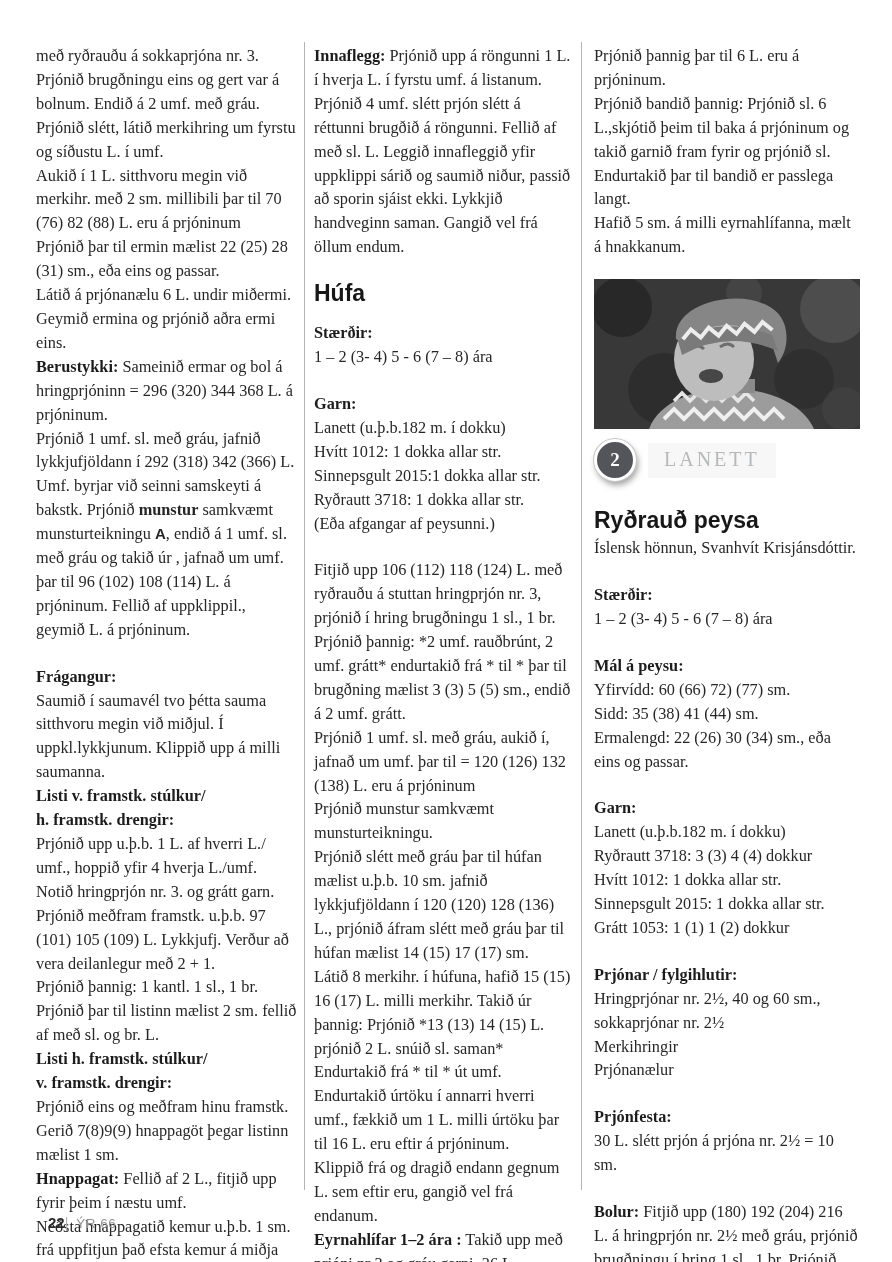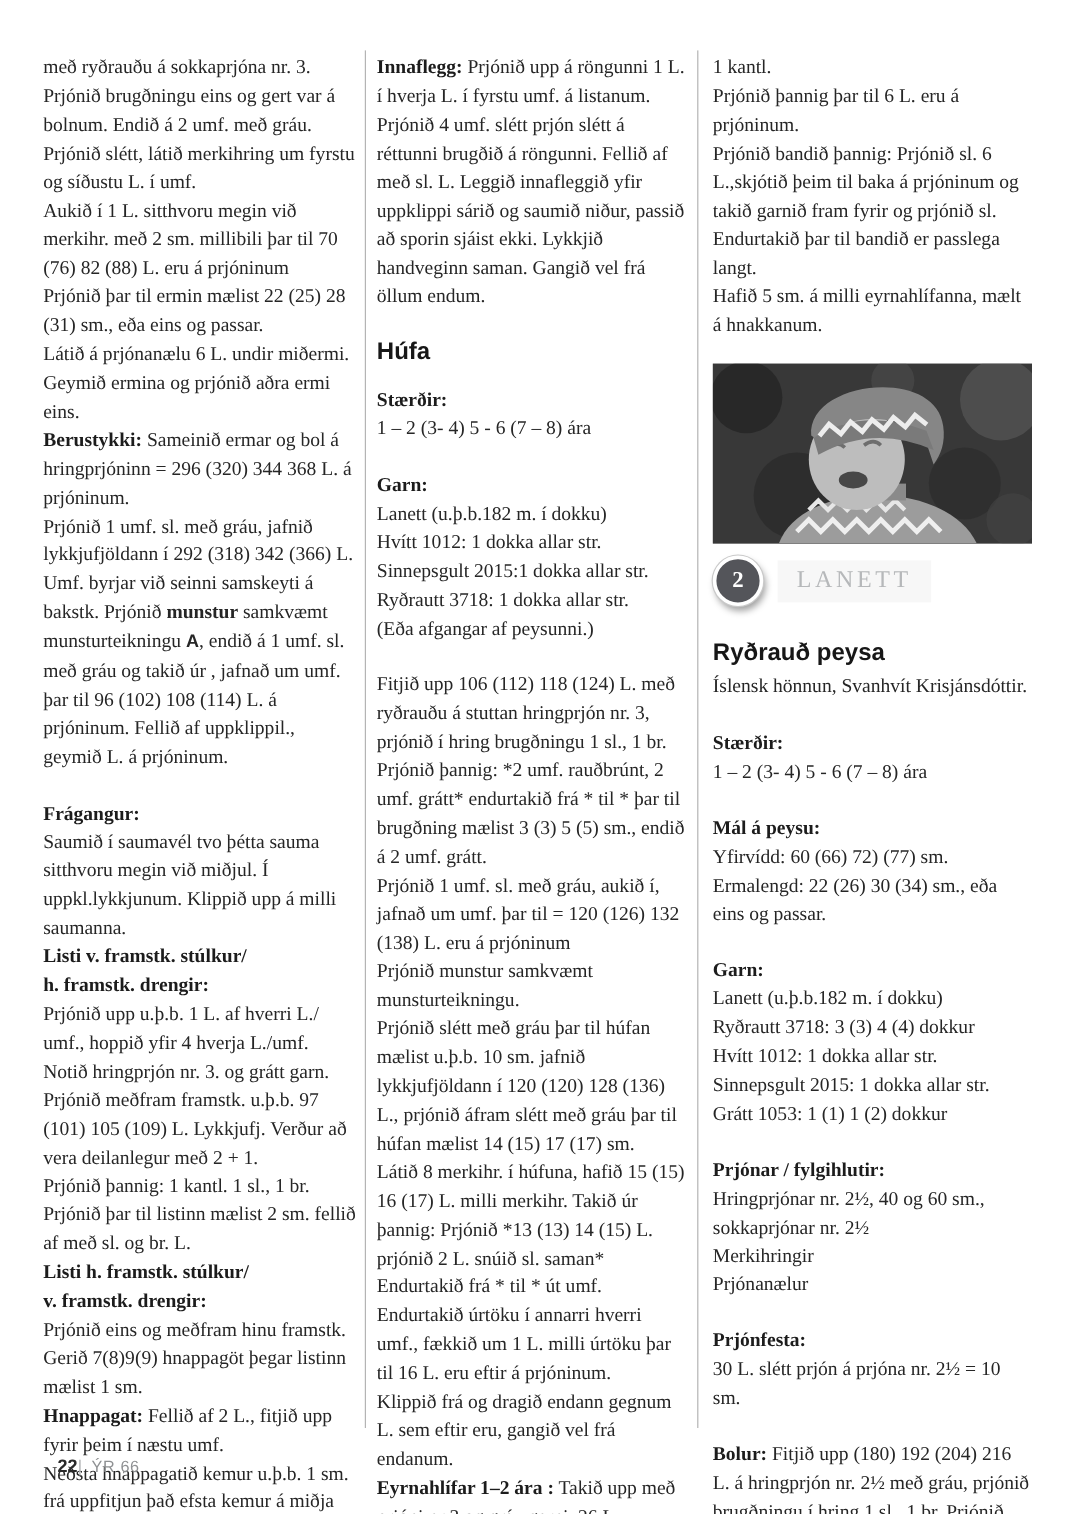--- a/index.html
+++ b/index.html
@@ -14,21 +14,21 @@
   .col3 { left:594px; width:266px; }
   .divider { position:absolute; top:42px; width:1px; height:1148px; background:#b4b4b4; }
   .d1 { left:304px; } .d2 { left:581px; }
   p.block { margin:0; }
   p.sp { margin-top:23px; }
   .head { font-weight:bold; white-space:pre-line; color:#1c1c1c; }
   b.label { font-weight:bold; color:#1c1c1c; }
   b.sans-b { font-family:"Liberation Sans", sans-serif; font-size:15px; }
   .h1 {
     font-family:"Liberation Sans", sans-serif; font-weight:bold; color:#171717;
-    font-size:20px; line-height:28px; margin:20px 0 14px 0;
+    font-size:23px; line-height:28px; margin:20px 0 14px 0;
   }
   .h1.peysa { margin:24px 0 2px 0; }
   .sub { margin:0; }
   .photo { margin-top:20px; width:266px; height:150px; overflow:hidden; background:#3a3a3a; }
   .badge-row { display:flex; align-items:center; gap:12px; margin-top:9px; height:44px; }
   .badge-circle {
     width:36px; height:36px; border-radius:50%; background:#54555a; color:#ffffff;
     display:flex; align-items:center; justify-content:center;
     font-size:19px; font-weight:bold; border:3px solid #ffffff;
     box-shadow:0 0 0 1px #c9c9c9, 2px 4px 6px rgba(0,0,0,.38);
@@ -91,21 +91,20 @@
     <p class="block">Prjónið munstur samkvæmt munsturteikningu.</p>
     <p class="block">Prjónið slétt með gráu þar til húfan mælist u.þ.b. 10 sm. jafnið lykkjufjöldann í 120 (120) 128 (136) L., prjónið áfram slétt með gráu þar til húfan mælist 14 (15) 17 (17) sm.</p>
     <p class="block">Látið 8 merkihr. í húfuna, hafið 15 (15) 16 (17) L. milli merkihr. Takið úr þannig: Prjónið *13 (13) 14 (15) L. prjónið 2 L. snúið sl. saman* Endurtakið frá * til * út umf.</p>
     <p class="block">Endurtakið úrtöku í annarri hverri umf., fækkið um 1 L. milli úrtöku þar til 16 L. eru eftir á prjóninum.</p>
     <p class="block">Klippið frá og dragið endann gegnum L. sem eftir eru, gangið vel frá endanum.</p>
     <p class="block"><b class="label">Eyrnahlífar 1–2 ára :</b><span> Takið upp með prjóni nr 3 og gráu garni, 26 L. innanvert á húfunni þar sem brugðningu lýkur.</span></p>
 
   </div>
 
   <div class="col col3">
-    <p class="block">1 kantl.</p>
     <p class="block">Prjónið þannig þar til 6 L. eru á prjóninum.</p>
     <p class="block">Prjónið bandið þannig: Prjónið sl. 6 L.,skjótið þeim til baka á prjóninum og takið garnið fram fyrir og prjónið sl. Endurtakið þar til bandið er passlega langt.</p>
     <p class="block">Hafið 5 sm. á milli eyrnahlífanna, mælt á hnakkanum.</p>
 
     <div class="photo">
       <svg width="266" height="150" viewBox="0 0 266 150" xmlns="http://www.w3.org/2000/svg">
         <rect width="266" height="150" fill="#383838"></rect>
         <circle cx="28" cy="28" r="30" fill="#242424" opacity=".8"></circle>
         <circle cx="70" cy="110" r="36" fill="#2a2a2a" opacity=".7"></circle>
         <circle cx="240" cy="30" r="34" fill="#5f5f5f" opacity=".55"></circle>
@@ -137,20 +136,21 @@
     </div>
 
     <h2 class="h1 peysa">Ryðrauð peysa</h2>
     <p class="block sub">Íslensk hönnun, Svanhvít Krisjánsdóttir.</p>
 
     <p class="block head sp">Stærðir:</p>
     <p class="block">1 – 2 (3- 4) 5 - 6 (7 – 8) ára</p>
 
     <p class="block head sp">Mál á peysu:</p>
     <p class="block">Yfirvídd: 60 (66) 72) (77) sm.</p>
+    <p class="block">Sidd: 35 (38) 41 (44) sm.</p>
     <p class="block">Ermalengd: 22 (26) 30 (34) sm., eða eins og passar.</p>
 
     <p class="block head sp">Garn:</p>
     <p class="block">Lanett (u.þ.b.182 m. í dokku)</p>
     <p class="block">Ryðrautt 3718: 3 (3) 4 (4) dokkur</p>
     <p class="block">Hvítt 1012: 1 dokka allar str.</p>
     <p class="block">Sinnepsgult 2015: 1 dokka allar str.</p>
     <p class="block">Grátt 1053: 1 (1) 1 (2) dokkur</p>
 
     <p class="block head sp">Prjónar / fylgihlutir:</p>

